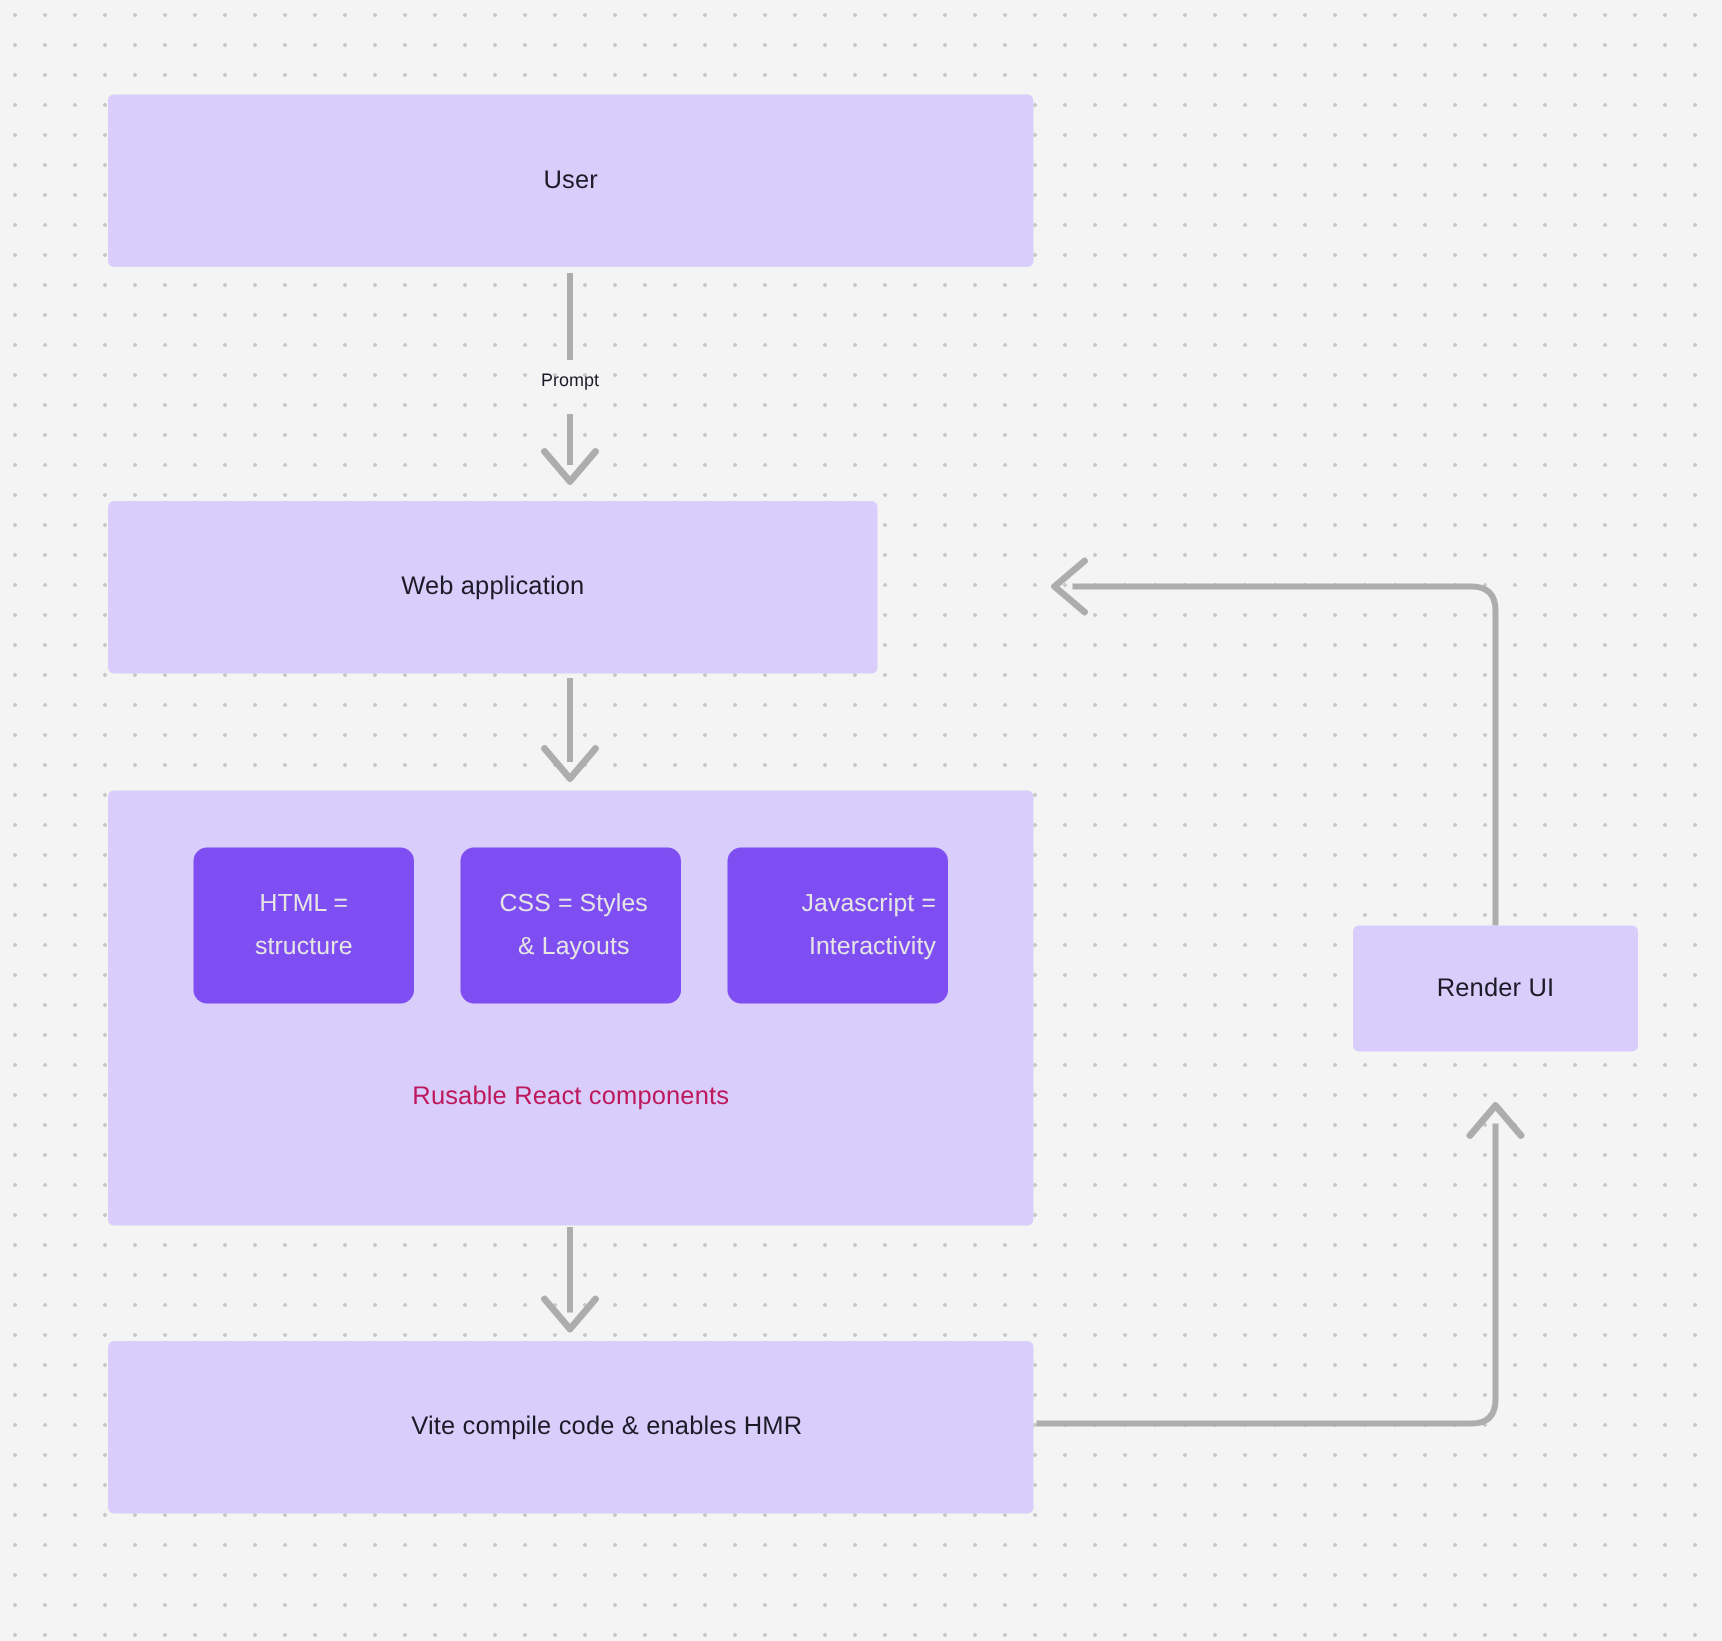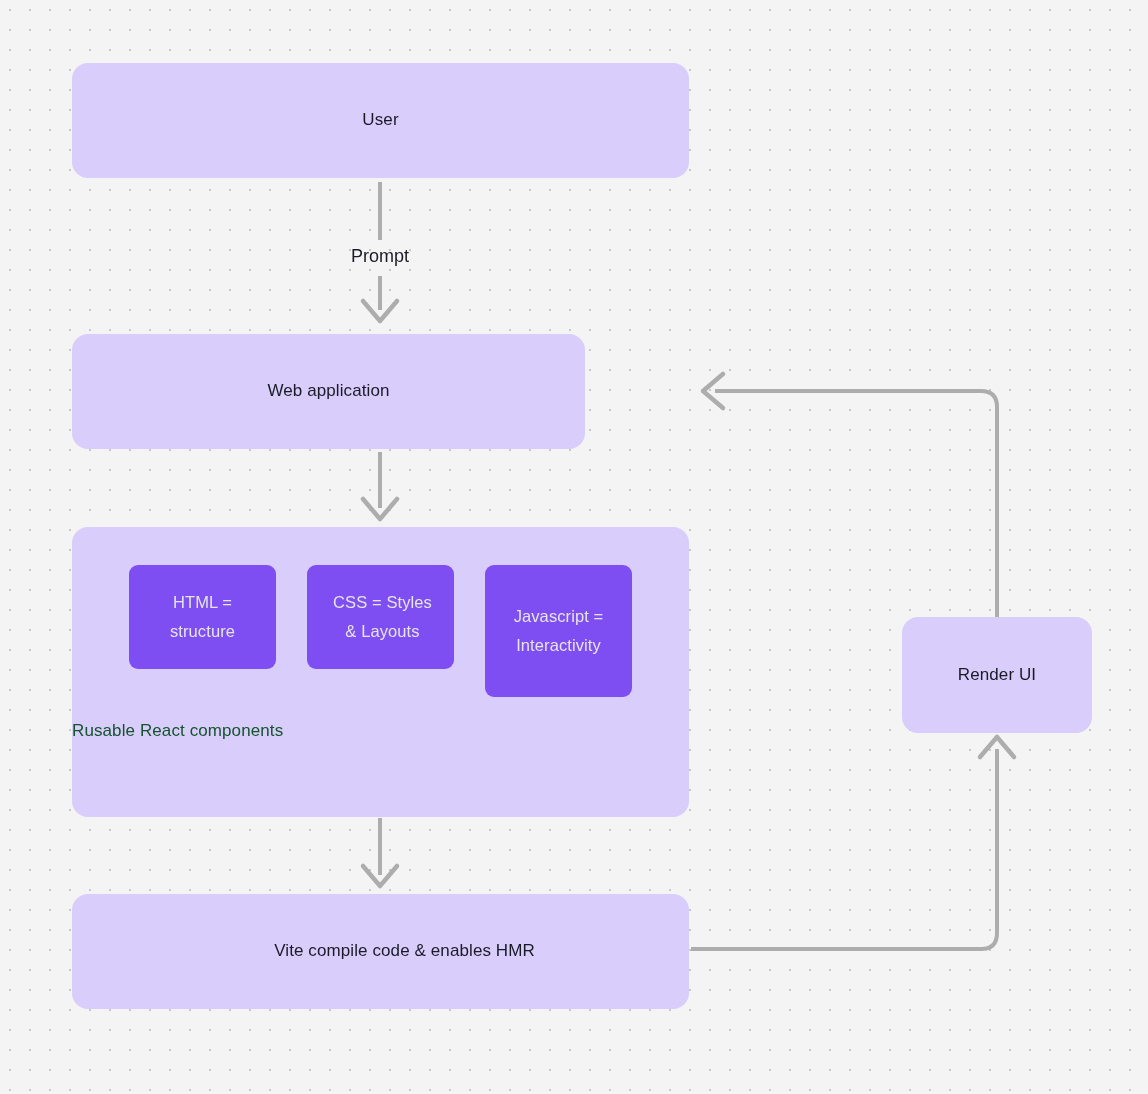--- a/index.html
+++ b/index.html
@@ -16,21 +16,21 @@
     background-image: radial-gradient(circle, #c9c9c9 1.1px, transparent 1.2px);
     background-size: 20px 20px;
     background-position: 0px 0px;
     overflow: hidden;
     font-family: "Liberation Sans", sans-serif;
   }
 
   .node {
     position: absolute;
     box-sizing: border-box;
-    border-radius: 16px;
+    border-radius: 4px;
     display: flex;
     align-items: center;
     justify-content: center;
     text-align: center;
     color: #1b1b28;
     font-size: 17px;
     line-height: 1.45;
     letter-spacing: 0.1px;
   }
 
@@ -42,30 +42,30 @@
     background: #7f4ef2;
     color: #e5e5e5;
     border-radius: 9px;
     font-size: 16.5px;
     line-height: 1.75;
     padding: 4px 8px;
   }
 
   .group-label {
     position: absolute;
-    text-align: left;
-    color: #14532d;
+    text-align: center;
+    color: #be185d;
     font-size: 17px;
     font-family: "Liberation Sans", sans-serif;
   }
 
   .edge-label {
     position: absolute;
     color: #1b1b28;
-    font-size: 18px;
+    font-size: 12px;
     font-family: "Liberation Sans", sans-serif;
     text-align: center;
     background: transparent;
   }
 
   svg.edges {
     position: absolute;
     left: 0;
     top: 0;
     width: 1148px;
@@ -129,33 +129,33 @@
       <div class="node chip" style="position:relative; left:auto; top:auto; width:147px; height:104px; flex-direction:column;">
         <span>HTML =</span>
         <span>structure</span>
       </div>
 
       <div class="node chip" style="position:relative; left:auto; top:auto; width:147px; height:104px; flex-direction:column;padding-left:12px;">
         <span>CSS = Styles</span>
         <span>&amp; Layouts</span>
       </div>
 
-      <div class="node chip" style="position:relative; left:auto; top:auto; width:147px; height:132px; flex-direction:column;">
+      <div class="node chip" style="position:relative; left:auto; top:auto; width:147px; height:104px; flex-direction:column;align-items:flex-end;">
         <span>Javascript =</span>
         <span>Interactivity</span>
       </div>
 
     </div>
 
     <div class="group-label" style="left:0; top:192px; width:100%;">
       <span>Rusable React components</span>
     </div>
   </div>
 
   <div class="node primary" style="left:72px; top:894px; width:617px; height:115px;padding-left:48px;">
     <span>Vite compile code &amp; enables HMR</span>
   </div>
 
-  <div class="node primary" style="left:902px; top:617px; width:190px; height:116px;">
+  <div class="node primary" style="left:902px; top:617px; width:190px; height:84px;">
     <span>Render UI</span>
   </div>
 
 </div>
 
 </body></html>

